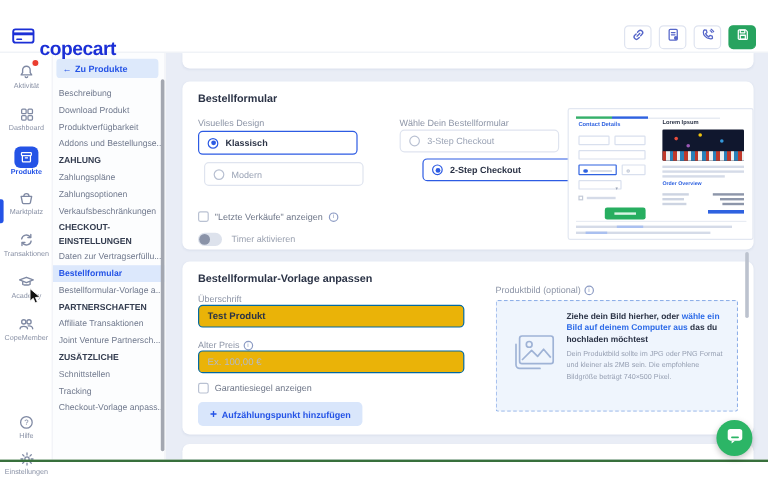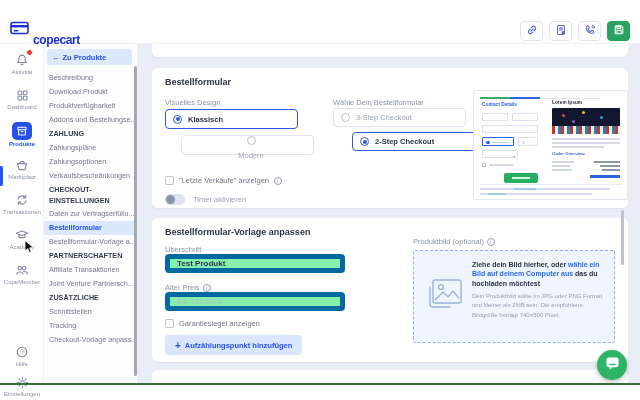--- a/index.html
+++ b/index.html
@@ -3,21 +3,21 @@
 <meta charset="utf-8">
 <style>
   * { margin:0; padding:0; box-sizing:border-box; }
   html,body { background:#fff; }
   body { font-family:"Liberation Sans", sans-serif; width:640px; height:400px; position:relative; overflow:hidden; }
   .screen { position:absolute; left:0; top:0; width:640px; height:400px; background:#fff; }
 
   
   .header { position:absolute; left:0; top:0; width:640px; height:44px; background:#fff; border-bottom:1px solid #edf0f6; z-index:5; }
   .logo { position:absolute; left:10px; top:13px; display:flex; align-items:center; gap:4px; }
-  .logo-text { font-size:12px; font-weight:bold; color:#1b2fd6; letter-spacing:-0.4px;margin-top:20px; }
+  .logo-text { font-size:16px; font-weight:bold; color:#1b2fd6; letter-spacing:-0.4px;margin-top:20px; }
   .header-actions { position:absolute; right:10px; top:21px; display:flex; gap:6px; }
   .hbtn { width:23px; height:20px; border:1px solid #dfe4f0; border-radius:4px; background:#fff; display:flex; align-items:center; justify-content:center; }
   .hbtn.green { background:#27a35f; border-color:#27a35f; }
 
   
   .rail { position:absolute; left:0; top:44px; width:44px; height:339px; background:#fff; border-right:1px solid #f0f2f7; z-index:4; }
   .rail-item { position:absolute; left:0; width:44px; height:34px; display:flex; flex-direction:column; align-items:center; justify-content:flex-start; }
   .rail-item .ric { width:16px; height:16px; display:flex; align-items:center; justify-content:center; color:#7f89a3; }
   .rail-item .rlb { font-size:6px; color:#8a92a6; margin-top:1px; white-space:nowrap; }
   .rail-item.active .chip { background:#2453e6; border-radius:5px; width:20px; height:18px; display:flex; align-items:center; justify-content:center; color:#fff; }
@@ -51,21 +51,21 @@
   .radio { width:9px; height:9px; border:1px solid #b9c1d2; border-radius:50%; background:#fff; flex:0 0 auto; position:relative; }
   .radio.on { border:1.5px solid #2d5be3; }
   .radio.on::after { content:""; position:absolute; left:1.5px; top:1.5px; width:4px; height:4px; border-radius:50%; background:#2d5be3; }
 
   .cb-row { position:absolute; display:flex; align-items:center; gap:5px; font-size:7.5px; color:#6f7789; }
   .cb { width:9px; height:9px; border:1px solid #b9c1d2; border-radius:2px; background:#fff; flex:0 0 auto; }
   .toggle-row { position:absolute; display:flex; align-items:center; gap:8px; font-size:7.5px; color:#9aa1b0; }
   .toggle { width:20px; height:11px; border-radius:6px; background:#dde2ec; position:relative; flex:0 0 auto; }
   .toggle .knob { position:absolute; left:1px; top:1px; width:9px; height:9px; border-radius:50%; background:#8a93a8; }
 
-  .inp { position:absolute; width:180px; height:19px; border:5px solid #0369a1; border-radius:4px; background:#86efac; font-family:"Liberation Sans",sans-serif; font-size:8px; color:#2b3346; padding:0 7px; outline:none; }
+  .inp { position:absolute; width:222px; height:19px; border:1px solid #0369a1; border-radius:4px; background:#eab308; font-family:"Liberation Sans",sans-serif; font-size:8px; color:#2b3346; padding:0 7px; outline:none; }
   .inp::placeholder { color:#b4bac8; }
   .add-btn { position:absolute; left:13px; top:117px; height:20px; padding:0 10px; background:#d9e6fb; border:none; border-radius:4px; color:#2453e6; font-size:7.5px; font-weight:bold; display:flex; align-items:center; gap:4px; font-family:"Liberation Sans",sans-serif; }
   .add-btn .plus { font-size:10px; font-weight:bold; }
 
   .dropzone { position:absolute; left:261px; top:32px; width:202px; height:93px; background:#eff5fd; border:1px dashed #8fb0e8; border-radius:2px; }
   .dz-text { position:absolute; left:58px; top:9px; width:136px; font-size:7px; line-height:1.35; color:#2b3346; font-weight:bold; }
   .dz-text .link { color:#2d6be8; }
   .dz-hint { position:absolute; left:58px; top:41px; width:134px; font-size:6px; line-height:1.55; color:#97a0b3; }
 
   
@@ -272,21 +272,21 @@
     <div class="card partial-top"></div>
 
     <div class="card one">
       <div class="card-title">Bestellformular</div>
 
       <div class="lbl" style="left:13px; top:30px;">Visuelles Design</div>
       <div class="opt-box sel" style="left:13px; top:41px; height:20px;">
         <span class="radio on"></span>
         <span>Klassisch</span>
       </div>
-      <div class="opt-box" style="left:29px; top:67px; height:20px;flex-direction:column;">
+      <div class="opt-box" style="left:18px; top:67px; height:20px;">
         <span class="radio"></span>
         <span>Modern</span>
       </div>
 
       <div class="lbl" style="left:181px; top:30px;">Wähle Dein Bestellformular</div>
       <div class="opt-box" style="left:181px; top:40px;">
         <span class="radio"></span>
         <span>3-Step Checkout</span>
       </div>
       <div class="opt-box sel" style="left:181px; top:64px;margin-left:19px;">

